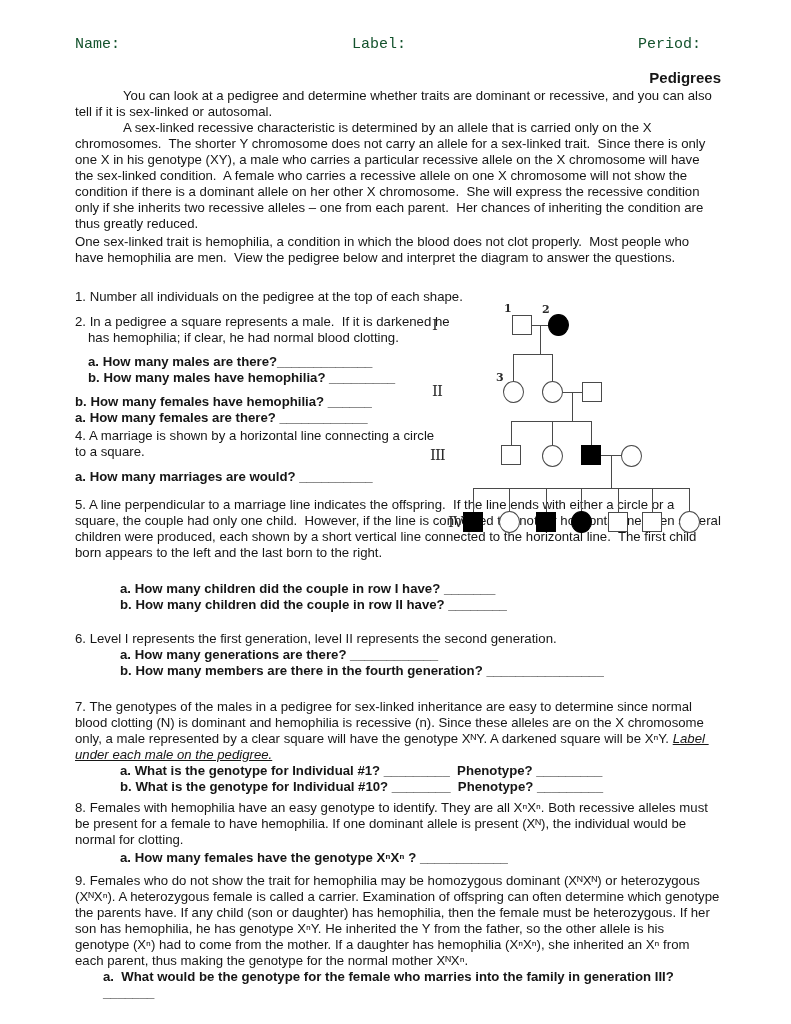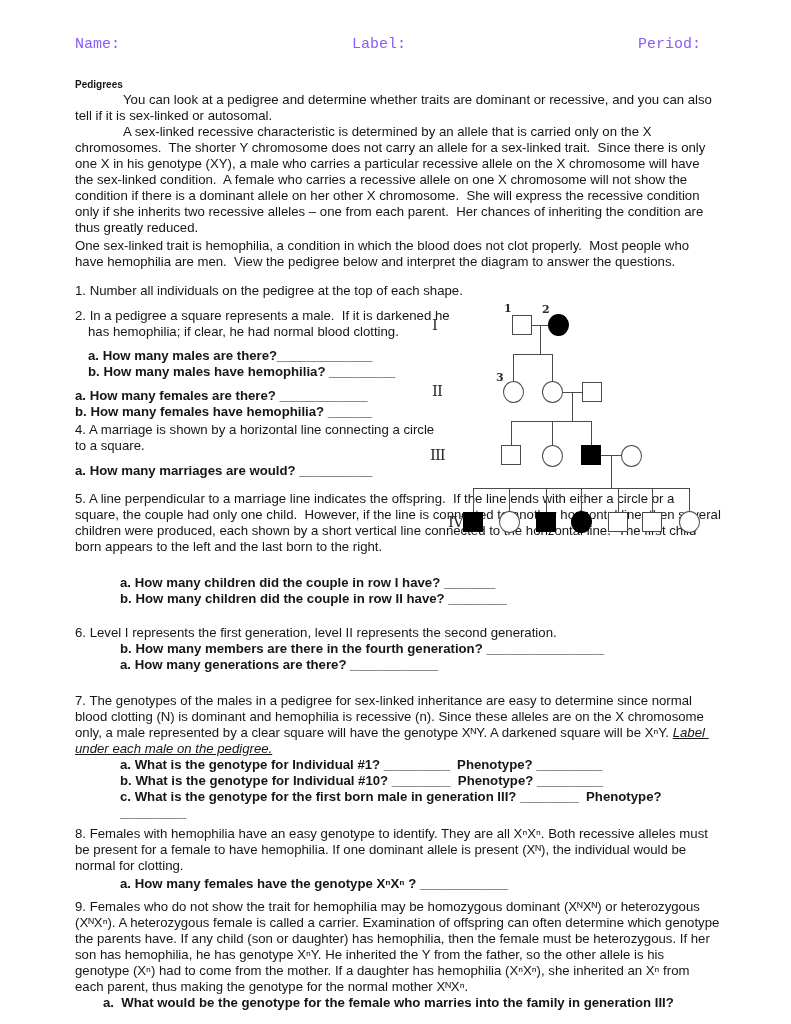--- a/index.html
+++ b/index.html
@@ -11,42 +11,42 @@
     font-family:"Liberation Sans","DejaVu Sans",sans-serif;
     overflow:hidden;
     margin:0 auto;
   }
   .text-col{
     position:absolute;left:75px;top:36px;width:646px;
   }
   .hdr{
     display:flex;justify-content:space-between;width:626px;
     font-family:"Liberation Mono","DejaVu Sans Mono",monospace;
-    font-size:15px;color:#8b5cf6;
+    font-size:15px;color:#14532d;
   }
   .title{
-    text-align:left;font-weight:bold;font-size:10px;
-    margin-top:26px;
+    text-align:right;font-weight:bold;font-size:15px;
+    margin-top:16px;
   }
   .doc{
     font-size:13.2px;line-height:16px;
     white-space:pre-wrap;
     margin:0;
   }
   .indent-first{text-indent:48px;}
   .narrow{width:364px;}
   .hang{padding-left:13px;text-indent:-13px;}
   .bold{font-weight:bold;}
   .sub13{padding-left:13px;}
   .sub45{padding-left:45px;}
   .sub28{padding-left:28px;}
   .mt2{margin-top:2px;}  .mt3{margin-top:18px;}  .mt4{margin-top:20px;}
   .mt5{margin-top:5px;}  .mt7{margin-top:7px;}  .mt8{margin-top:8px;}
   .mt9{margin-top:9px;}  .mt10{margin-top:2px;} .mt12{margin-top:12px;}
-  .mt13{margin-top:13px;}
+  .mt13{margin-top:23px;}
   .italic-underline{font-style:italic;text-decoration:underline;}
   
   .pedigree{
     position:absolute;left:420px;top:295px;width:310px;height:252px;
   }
   .ped-line{position:absolute;background:#4a4a4a;}
   .ped-shape{
     position:absolute;box-sizing:border-box;
     border:1.5px solid #4a4a4a;background:#fff;
     width:20px;height:20px;
@@ -85,44 +85,43 @@
 
     <p class="doc mt13">1. Number all individuals on the pedigree at the top of each shape.</p>
 
     <p class="doc narrow hang mt9">2. In a pedigree a square represents a male.  If it is darkened he has hemophilia; if clear, he had normal blood clotting.</p>
     <div class="mt8">
       <p class="doc bold sub13">a. How many males are there?_____________</p>
       <p class="doc bold sub13">b. How many males have hemophilia? _________</p>
     </div>
 
     <div class="mt8">
+      <p class="doc bold">b. How many females have hemophilia? ______</p>
       <p class="doc bold">a. How many females are there? ____________</p>
-      <p class="doc bold">b. How many females have hemophilia? ______</p>
     </div>
 
     <p class="doc narrow mt10">4. A marriage is shown by a horizontal line connecting a circle to a square.</p>
     <p class="doc bold mt9">a. How many marriages are would? __________</p>
 
     <p class="doc mt12">5. A line perpendicular to a marriage line indicates the offspring.  If the line ends with either a circle or a square, the couple had only one child.  However, if the line is connected to another horizontal line, then several children were produced, each shown by a short vertical line connected to the horizontal line.  The first child born appears to the left and the last born to the right.</p>
     <div class="mt4">
       <p class="doc bold sub45">a. How many children did the couple in row I have? _______</p>
       <p class="doc bold sub45">b. How many children did the couple in row II have? ________</p>
     </div>
 
     <p class="doc mt3">6. Level I represents the first generation, level II represents the second generation.</p>
     <div>
+      <p class="doc bold sub45">a. How many generations are there? ____________</p>
       <p class="doc bold sub45">b. How many members are there in the fourth generation? ________________</p>
-      <p class="doc bold sub45">a. How many generations are there? ____________</p>
     </div>
 
     <p class="doc mt4"><span>7. The genotypes of the males in a pedigree for sex-linked inheritance are easy to determine since normal blood clotting (N) is dominant and hemophilia is recessive (n). Since these alleles are on the X chromosome only, a male represented by a clear square will have the genotype XᴺY. A darkened square will be XⁿY. </span><span class="italic-underline">Label under each male on the pedigree.</span></p>
     <div>
       <p class="doc bold sub45">a. What is the genotype for Individual #1? _________  Phenotype? _________</p>
       <p class="doc bold sub45">b. What is the genotype for Individual #10? ________  Phenotype? _________</p>
-      <p class="doc bold sub45">c. What is the genotype for the first born male in generation III? ________  Phenotype? _________</p>
     </div>
 
     <p class="doc mt5">8. Females with hemophilia have an easy genotype to identify. They are all XⁿXⁿ. Both recessive alleles must be present for a female to have hemophilia. If one dominant allele is present (Xᴺ), the individual would be normal for clotting.</p>
     <p class="doc bold sub45 mt2">a. How many females have the genotype XⁿXⁿ ? ____________</p>
 
     <p class="doc mt7">9. Females who do not show the trait for hemophilia may be homozygous dominant (XᴺXᴺ) or heterozygous (XᴺXⁿ). A heterozygous female is called a carrier. Examination of offspring can often determine which genotype the parents have. If any child (son or daughter) has hemophilia, then the female must be heterozygous. If her son has hemophilia, he has genotype XⁿY. He inherited the Y from the father, so the other allele is his genotype (Xⁿ) had to come from the mother. If a daughter has hemophilia (XⁿXⁿ), she inherited an Xⁿ from each parent, thus making the genotype for the normal mother XᴺXⁿ.</p>
     <div>
       <p class="doc bold sub28">a.  What would be the genotype for the female who marries into the family in generation III? _______</p>
 
     </div>

